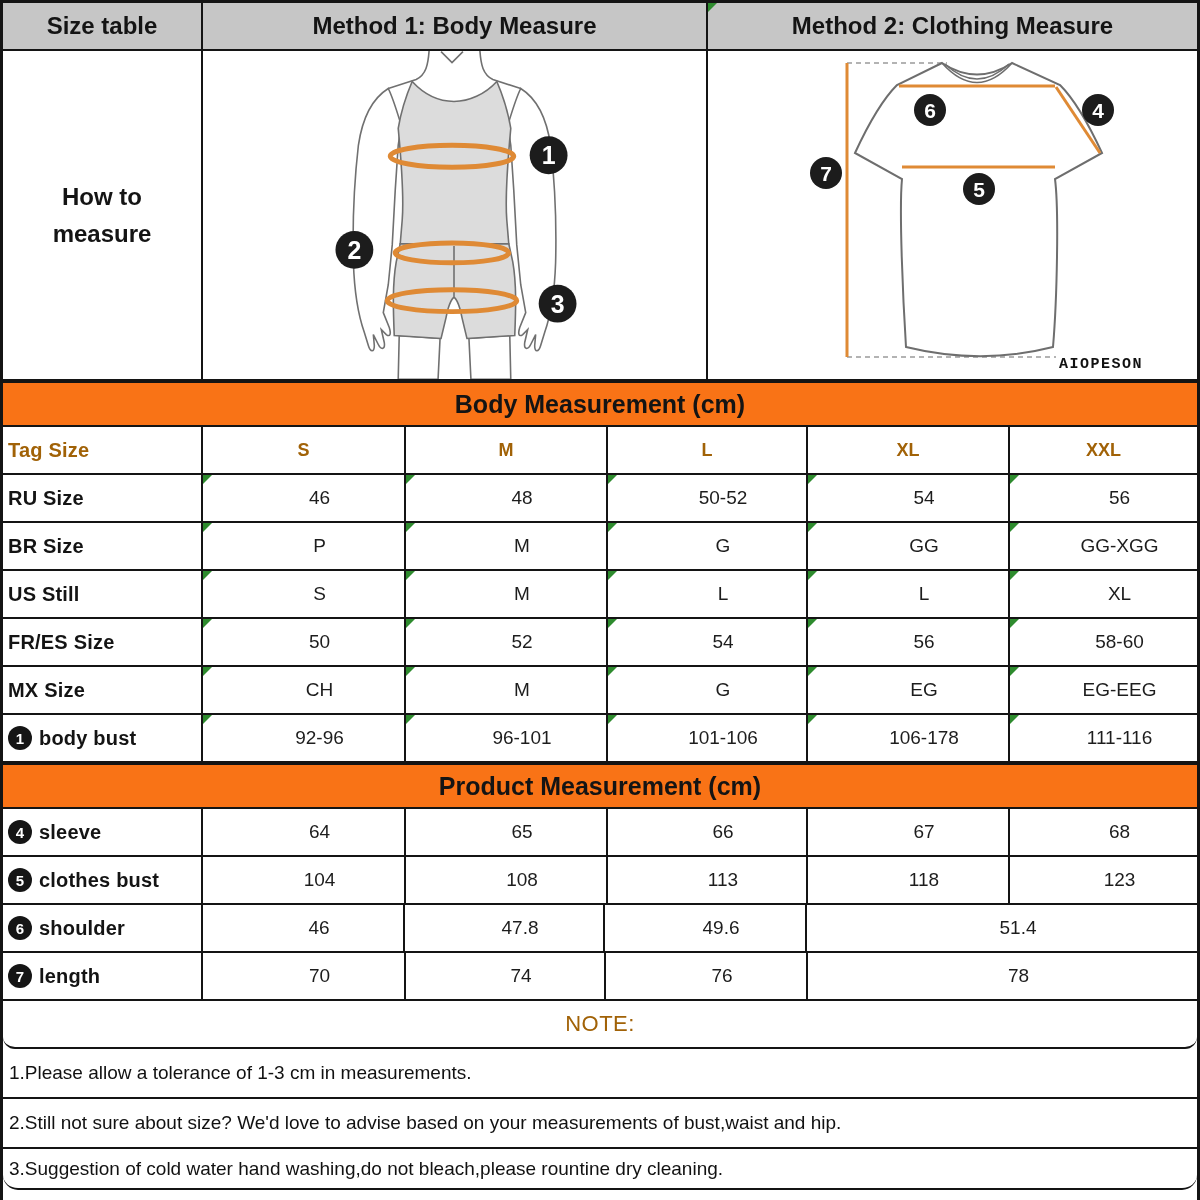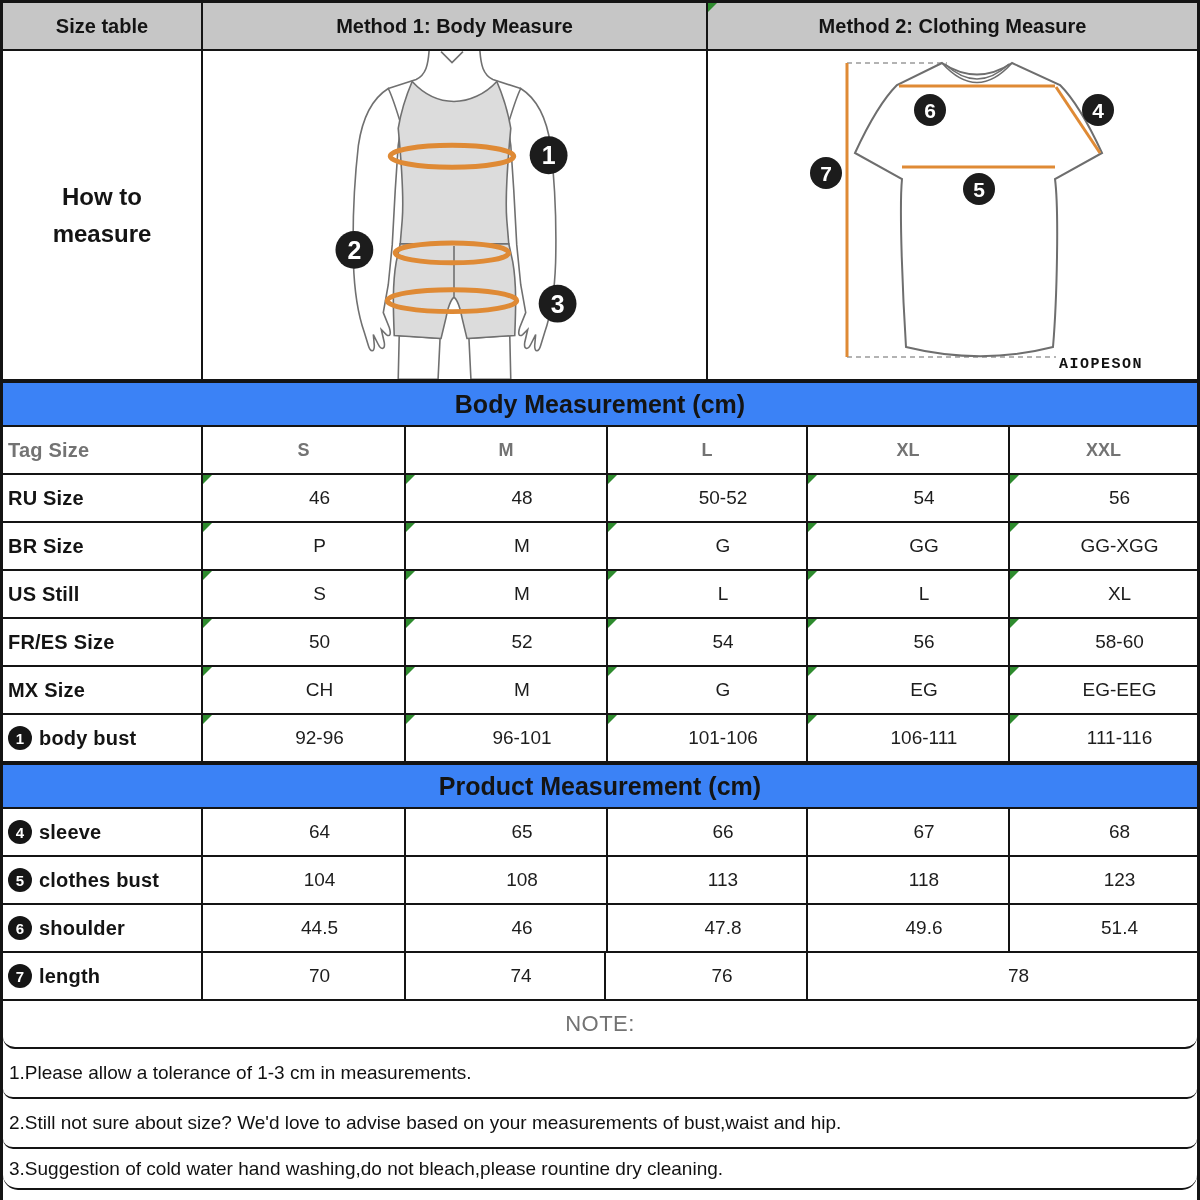--- a/index.html
+++ b/index.html
@@ -8,32 +8,32 @@
   .row { display:flex; border-bottom:2px solid #141414; width:100%; }
   .c { position:relative; display:flex; align-items:center; justify-content:center;
        border-right:2px solid #141414; overflow:hidden; }
   .c.last { border-right:none; }
   
   .w0{flex:0 0 200px}.w1{flex:0 0 203px}.w2{flex:0 0 202px}.w3{flex:0 0 200px}.w4{flex:0 0 202px}.w5{flex:1 1 auto}
   
   .hw0{flex:0 0 200px}.hw1{flex:0 0 505px}.hw2{flex:1 1 auto}
 
   .r-header { height:48px; background:#c6c6c6; }
-  .r-header .c { font-weight:bold; font-size:20px; }
+  .r-header .c { font-weight:bold; font-size:24px; }
   .r-diagram { height:330px; }
-  .band { height:46px; background:#3b82f6; border-top:2px solid #141414; }
+  .band { height:46px; background:#f97316; border-top:2px solid #141414; }
   .band .c { font-weight:bold; font-size:25px; }
   .r-grid { height:48px; }
   .r-note-title { height:48px;border-radius:12px; }
-  .r-note { height:50px;border-radius:10px; }
+  .r-note { height:50px; }
   .r-note3 { height:41px;border-radius:15px; }
 
   .lbl { justify-content:flex-start; padding-left:5px; font-weight:bold; font-size:20px; letter-spacing:0.2px; }
   .val { font-size:19px; color:#1d1d1d;padding-left:32px; }
-  .red { color:#737373;text-align:center; }
+  .red { color:#a16207;text-align:center; }
   .tagsz { font-weight:bold; font-size:18px; }
 
   .howto { flex-direction:column; font-weight:bold; font-size:24px; line-height:37px; background:#fff; }
 
   .tri { position:absolute; top:0; left:0; width:0; height:0;
          border-top:9px solid #2e8b2e; border-right:9px solid transparent; }
 
   .badge { display:inline-flex; flex:0 0 24px; width:24px; height:24px; border-radius:50%;
            background:#151515; color:#fff; align-items:center; justify-content:center;
            font-size:15px; font-weight:bold; margin-right:7px; }
@@ -282,21 +282,21 @@
     <div class="c w2 val">
         <i class="tri"></i>
         <span>96-101</span>
       </div>
     <div class="c w3 val">
         <i class="tri"></i>
         <span>101-106</span>
       </div>
     <div class="c w4 val">
         <i class="tri"></i>
-        <span>106-111</span>
+        <span>106-178</span>
       </div>
     <div class="c w5 val last">
         <i class="tri"></i>
         <span>111-116</span>
       </div>
   </div>
 
   <div class="row band">
     <div class="c w5 last">Product Measurement (cm)</div>
   </div>
@@ -343,23 +343,20 @@
     <div class="c w5 val last">
         <span>123</span>
       </div>
   </div>
 
   <div class="row r-grid">
     <div class="c w0 lbl">
       <span class="badge">6</span>
       <span>shoulder</span>
     </div>
-    <div class="c w1 val">
-        <span>44.5</span>
-      </div>
     <div class="c w2 val">
         <span>46</span>
       </div>
     <div class="c w3 val">
         <span>47.8</span>
       </div>
     <div class="c w4 val">
         <span>49.6</span>
       </div>
     <div class="c w5 val last">

